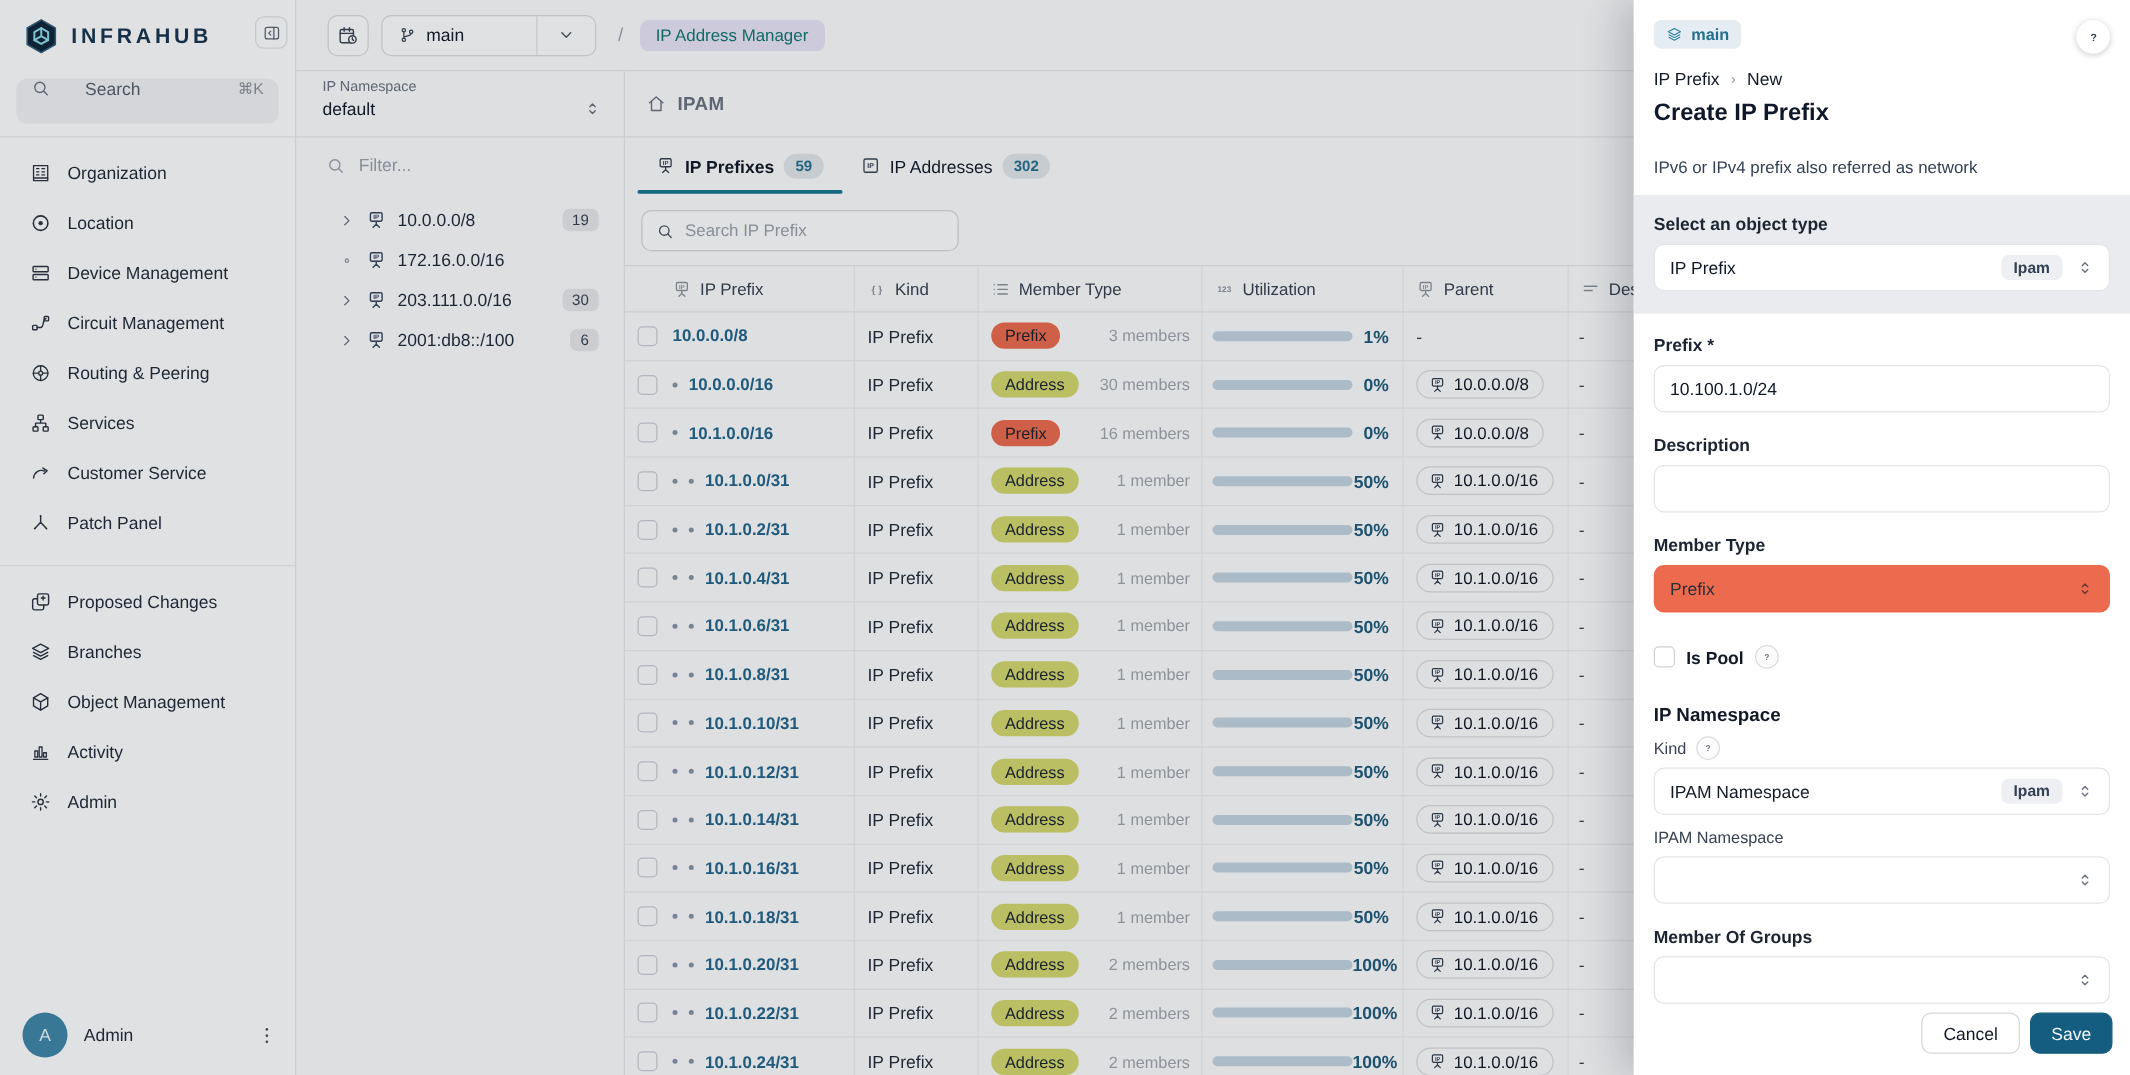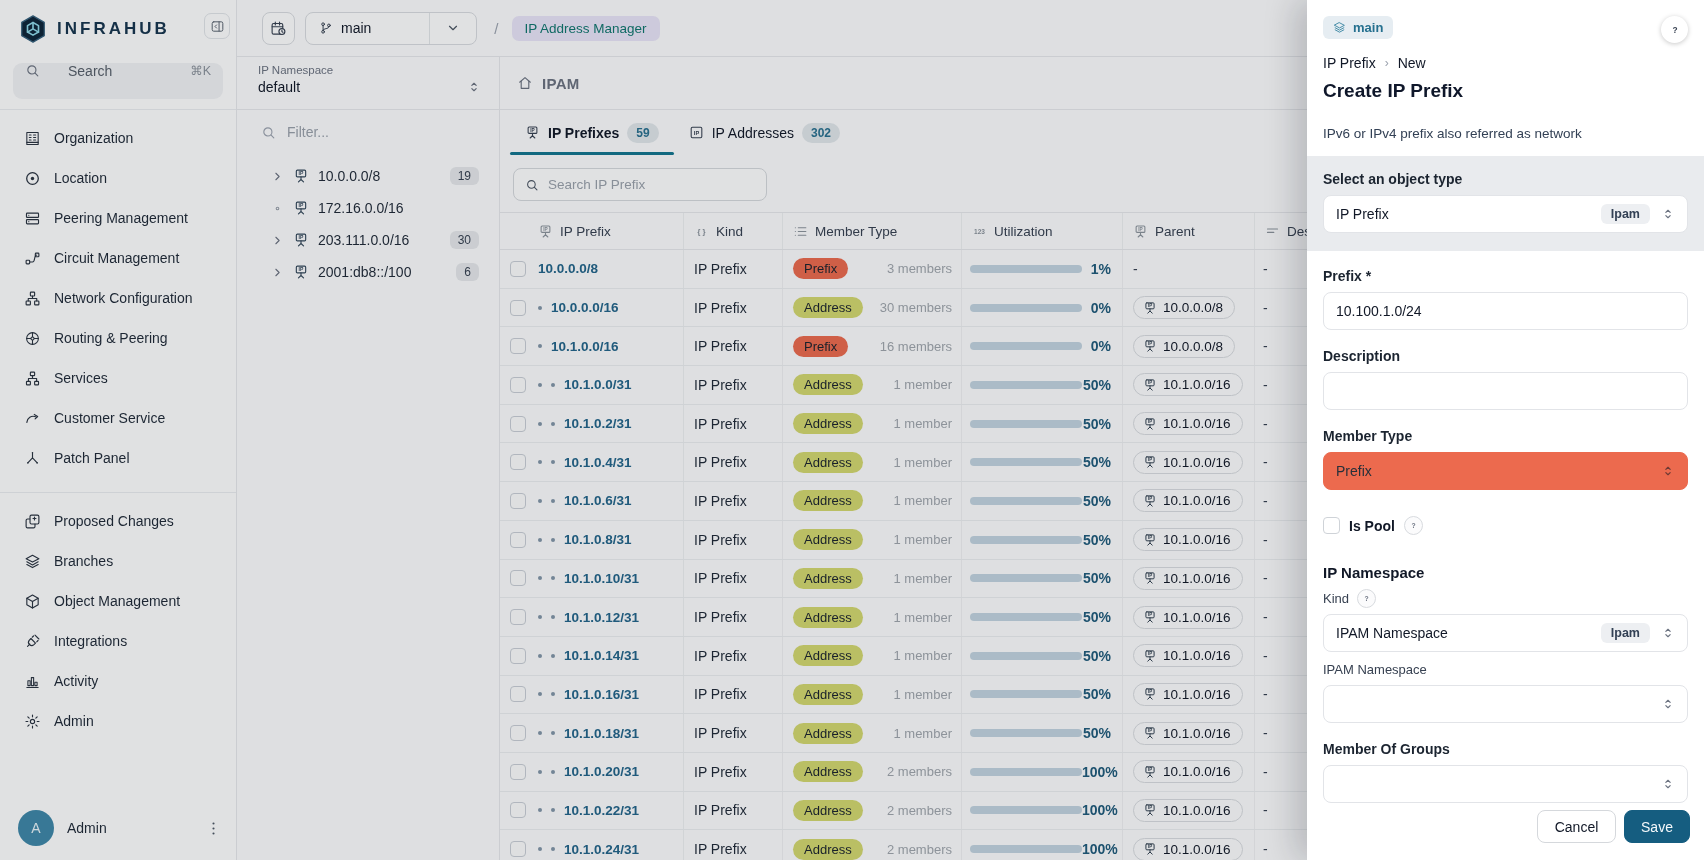--- a/index.html
+++ b/index.html
@@ -207,42 +207,31 @@
                    <span class="lbl">Location</span>
       </div>
       <div class="nav-item">
         <span class="ico">
           <svg viewBox="0 0 24 24" fill="none" stroke="currentColor" stroke-width="1.6" stroke-linecap="round" stroke-linejoin="round">
             <rect x="3.5" y="4.5" width="17" height="6" rx="1"></rect>
             <rect x="3.5" y="13.5" width="17" height="6" rx="1"></rect>
             <path d="M6.8 7.5h.01M6.8 16.5h.01"></path>
           </svg>
         </span>
-                   <span class="lbl">Peering Management</span>
+                   <span class="lbl">Device Management</span>
       </div>
       <div class="nav-item">
         <span class="ico">
           <svg viewBox="0 0 24 24" fill="none" stroke="currentColor" stroke-width="1.6" stroke-linecap="round" stroke-linejoin="round">
             <rect x="3" y="14.5" width="5" height="5" rx="1"></rect>
             <rect x="16" y="4.5" width="5" height="5" rx="1"></rect>
             <path d="M8 17h4c4.5 0 1.5-10 6-10"></path>
           </svg>
         </span>
                    <span class="lbl">Circuit Management</span>
-      </div>
-      <div class="nav-item">
-        <span class="ico">
-          <svg viewBox="0 0 24 24" fill="none" stroke="currentColor" stroke-width="1.6" stroke-linecap="round" stroke-linejoin="round">
-            <rect x="9" y="3" width="6" height="5.5" rx="1"></rect>
-            <rect x="3" y="15.5" width="6" height="5.5" rx="1"></rect>
-            <rect x="15" y="15.5" width="6" height="5.5" rx="1"></rect>
-            <path d="M12 8.5V12M6 15.5V12h12v3.5"></path>
-          </svg>
-        </span>
-                   <span class="lbl">Network Configuration</span>
       </div>
       <div class="nav-item">
         <span class="ico">
           <svg viewBox="0 0 24 24" fill="none" stroke="currentColor" stroke-width="1.5" stroke-linecap="round" stroke-linejoin="round">
             <circle cx="12" cy="12" r="8.3"></circle>
             <circle cx="12" cy="12" r="2.2"></circle>
             <path d="M12 3.7v5.8M12 14.5v5.8M3.7 12h5.8M14.5 12h5.8"></path>
           </svg>
         </span>
                    <span class="lbl">Routing &amp; Peering</span>
@@ -302,30 +291,20 @@
                    <span class="lbl">Branches</span>
       </div>
       <div class="nav-item">
         <span class="ico">
           <svg viewBox="0 0 24 24" fill="none" stroke="currentColor" stroke-width="1.6" stroke-linecap="round" stroke-linejoin="round">
             <path d="M12 2.8l8 4.6v9.2l-8 4.6-8-4.6V7.4z"></path>
             <path d="M12 12L4 7.4M12 12l8-4.6M12 12v9.2"></path>
           </svg>
         </span>
                    <span class="lbl">Object Management</span>
-      </div>
-      <div class="nav-item">
-        <span class="ico">
-          <svg viewBox="0 0 24 24" fill="none" stroke="currentColor" stroke-width="1.6" stroke-linecap="round" stroke-linejoin="round">
-            <path d="M5 19l3.2-3.2"></path>
-            <path d="M9.8 7.8l6.4 6.4-2.2 2.2a4.53 4.53 0 0 1-6.4-6.4z"></path>
-            <path d="M13.4 4.2l-1.8 1.8M19.8 10.6L18 12.4M15.5 3l5.5 5.5"></path>
-          </svg>
-        </span>
-                   <span class="lbl">Integrations</span>
       </div>
       <div class="nav-item">
         <span class="ico">
           <svg viewBox="0 0 24 24" fill="none" stroke="currentColor" stroke-width="1.5" stroke-linecap="round" stroke-linejoin="round">
             <path d="M4 20.5h16"></path>
             <rect x="5.5" y="11" width="3.2" height="6.8"></rect>
             <rect x="10.4" y="6.5" width="3.2" height="11.3"></rect>
             <rect x="15.3" y="13" width="3.2" height="4.8"></rect>
           </svg>
         </span>

